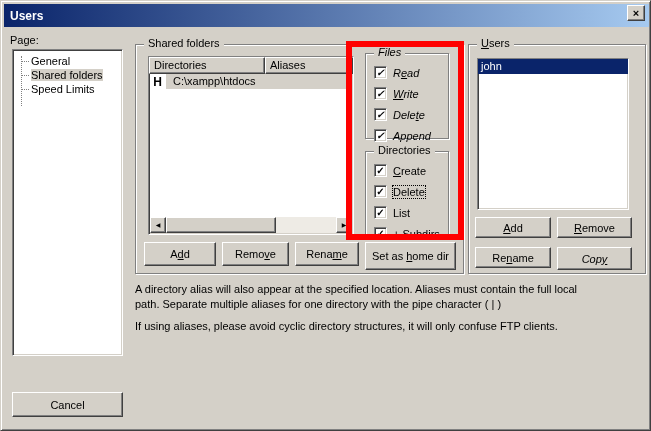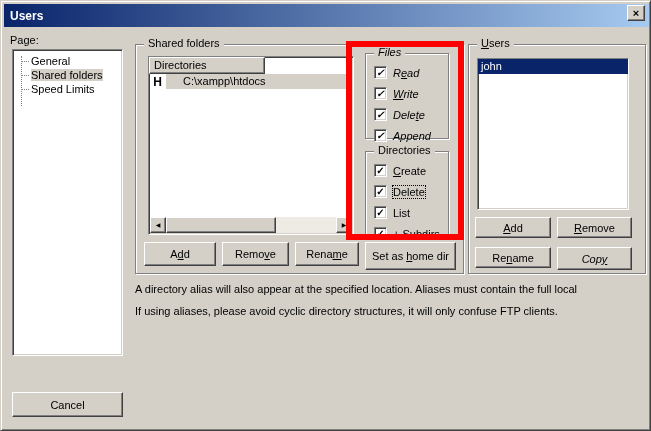--- a/index.html
+++ b/index.html
@@ -52,21 +52,21 @@
   .tree-item::before { content:""; position:absolute; left:8px; top:7px; width:8px; border-top:1px dotted #808080; }
   .tree-sel { background:#d4d0c8; }
   .listview { position:absolute; left:12px; top:11px; width:206px; height:179px; }
   .lvheader { display:flex; height:17px; }
   .hdrsec {
     background:#d4d0c8; border:1px solid; border-color:#ffffff #404040 #404040 #ffffff;
     box-shadow: inset -1px -1px 0 #808080; padding:1px 4px; line-height:13px; overflow:hidden;
   }
   .lvrow { display:flex; height:15px; align-items:center; }
   .homecell { width:17px; text-align:center; font-weight:bold; font-size:12px; }
-  .pathcell { flex:1; background:#d4d0c8; padding-left:17px; height:15px; line-height:15px; }
+  .pathcell { flex:1; background:#d4d0c8; padding-left:7px; height:15px; line-height:15px; }
   .hscroll { position:absolute; left:1px; right:1px; bottom:1px; height:16px; display:flex; background:#eeebe5; }
   .sbtn { width:16px; height:16px; font-size:6px; line-height:14px; text-align:center; padding:0; }
   .sthumb { width:110px; height:16px; }
   .strack { flex:1; }
   .optrow { display:flex; align-items:center; gap:6px; height:13px; margin:0 0 8px 8px; }
   .cb {
     width:13px; height:13px; background:#fff; flex:0 0 13px;
     border:1px solid; border-color:#808080 #ffffff #ffffff #808080;
     box-shadow: inset 1px 1px 0 #404040, inset -1px -1px 0 #d4d0c8;
     display:flex; align-items:center; justify-content:center;
@@ -106,20 +106,21 @@
       <span>Speed Limits</span>
     </div>
   </div>
 
   <div class="groupbox" style="left:134px; top:43px; width:329px; height:230px;">
     <span class="grouplabel">Shared folders</span>
 
     <div class="listview sunken">
       <div class="lvheader">
         <div class="hdrsec" style="width:116px;">Directories</div>
+        <div class="hdrsec" style="flex:1;">Aliases</div>
       </div>
       <div class="lvrow">
         <span class="homecell">H</span>
         <span class="pathcell">C:\xampp\htdocs</span>
       </div>
       <div class="hscroll">
         <button class="btn sbtn">
           <span>◀</span>
         </button>
         <div class="raised sthumb"></div>
@@ -220,18 +221,19 @@
     </button>
     <button class="btn" style="position:absolute; left:88px; top:202px; width:75px; height:23px;font-style:italic;">
       <span><span>Cop</span><span class="u">y</span><span></span></span>
     </button>
   </div>
 
   <div class="annotation" style="border-color: rgb(255, 0, 0);"></div>
 
   <div class="notes">
     <div>A directory alias will also appear at the specified location. Aliases must contain the full local</div>
+    <div>path. Separate multiple aliases for one directory with the pipe character ( | )</div>
     <div class="p2">If using aliases, please avoid cyclic directory structures, it will only confuse FTP clients.</div>
   </div>
 
   <button class="btn" style="position:absolute; left:11px; top:391px; width:111px; height:25px;">Cancel</button>
 
 </div>
 
 </body></html>

